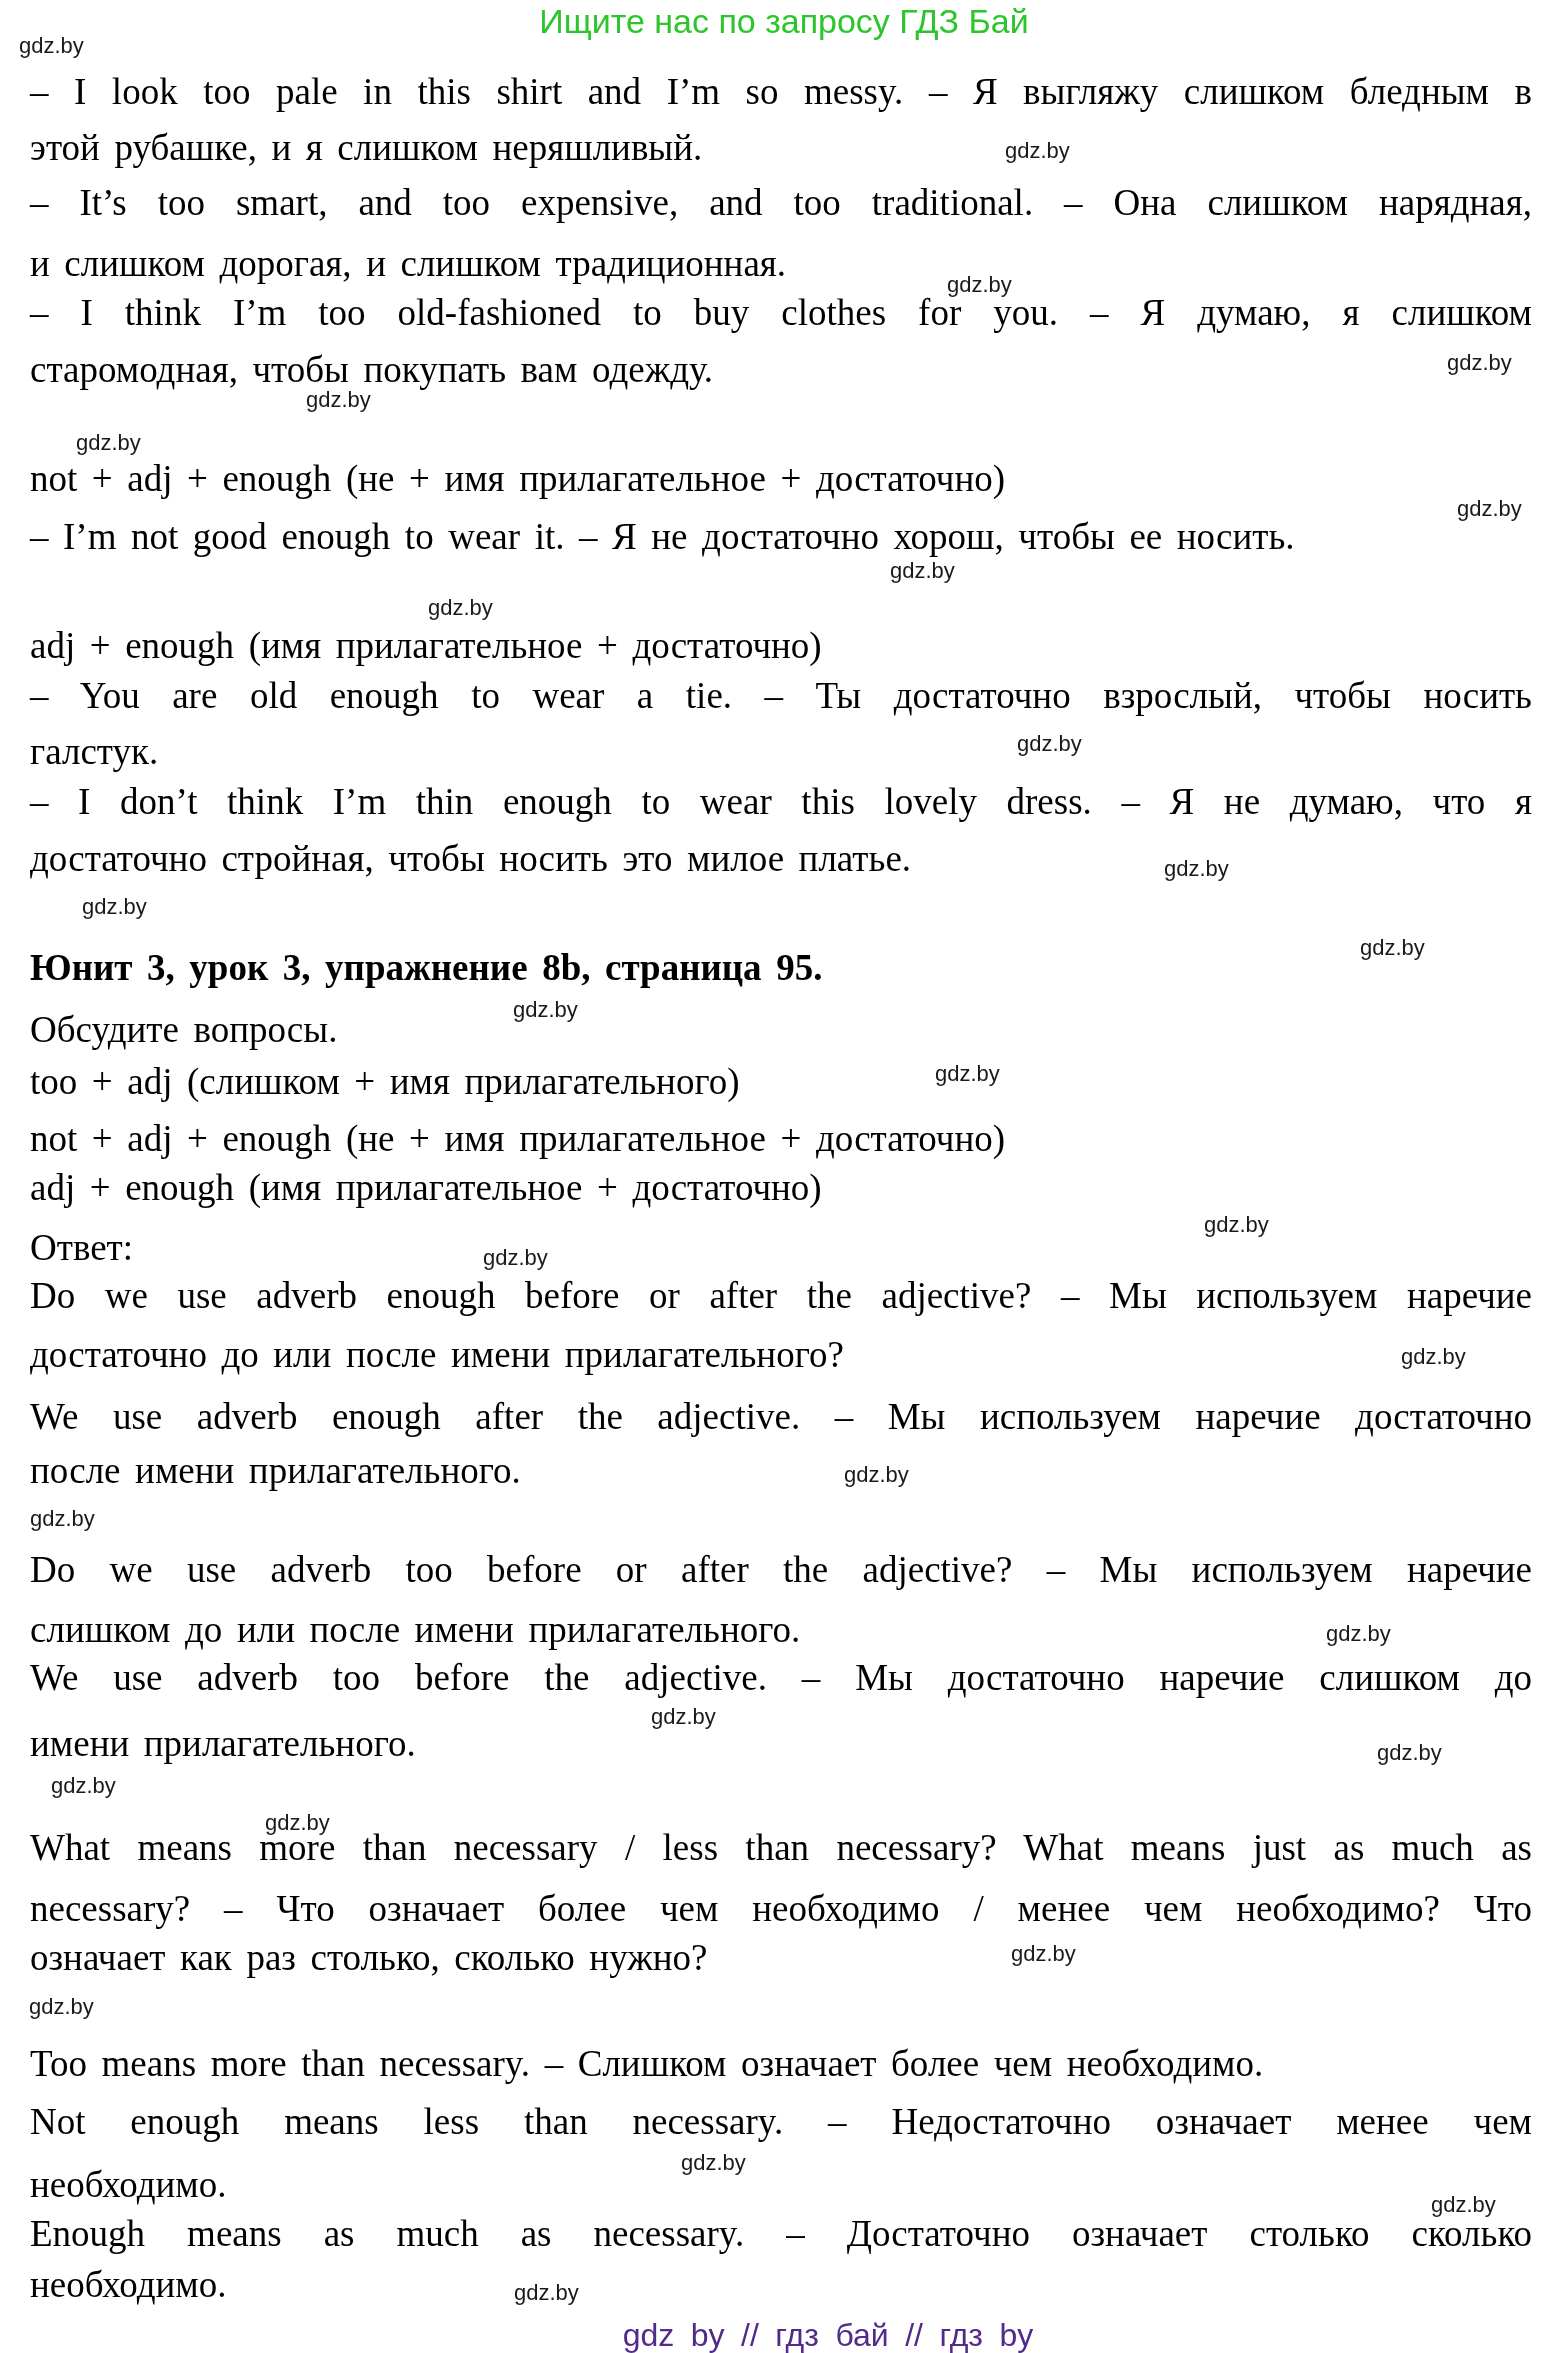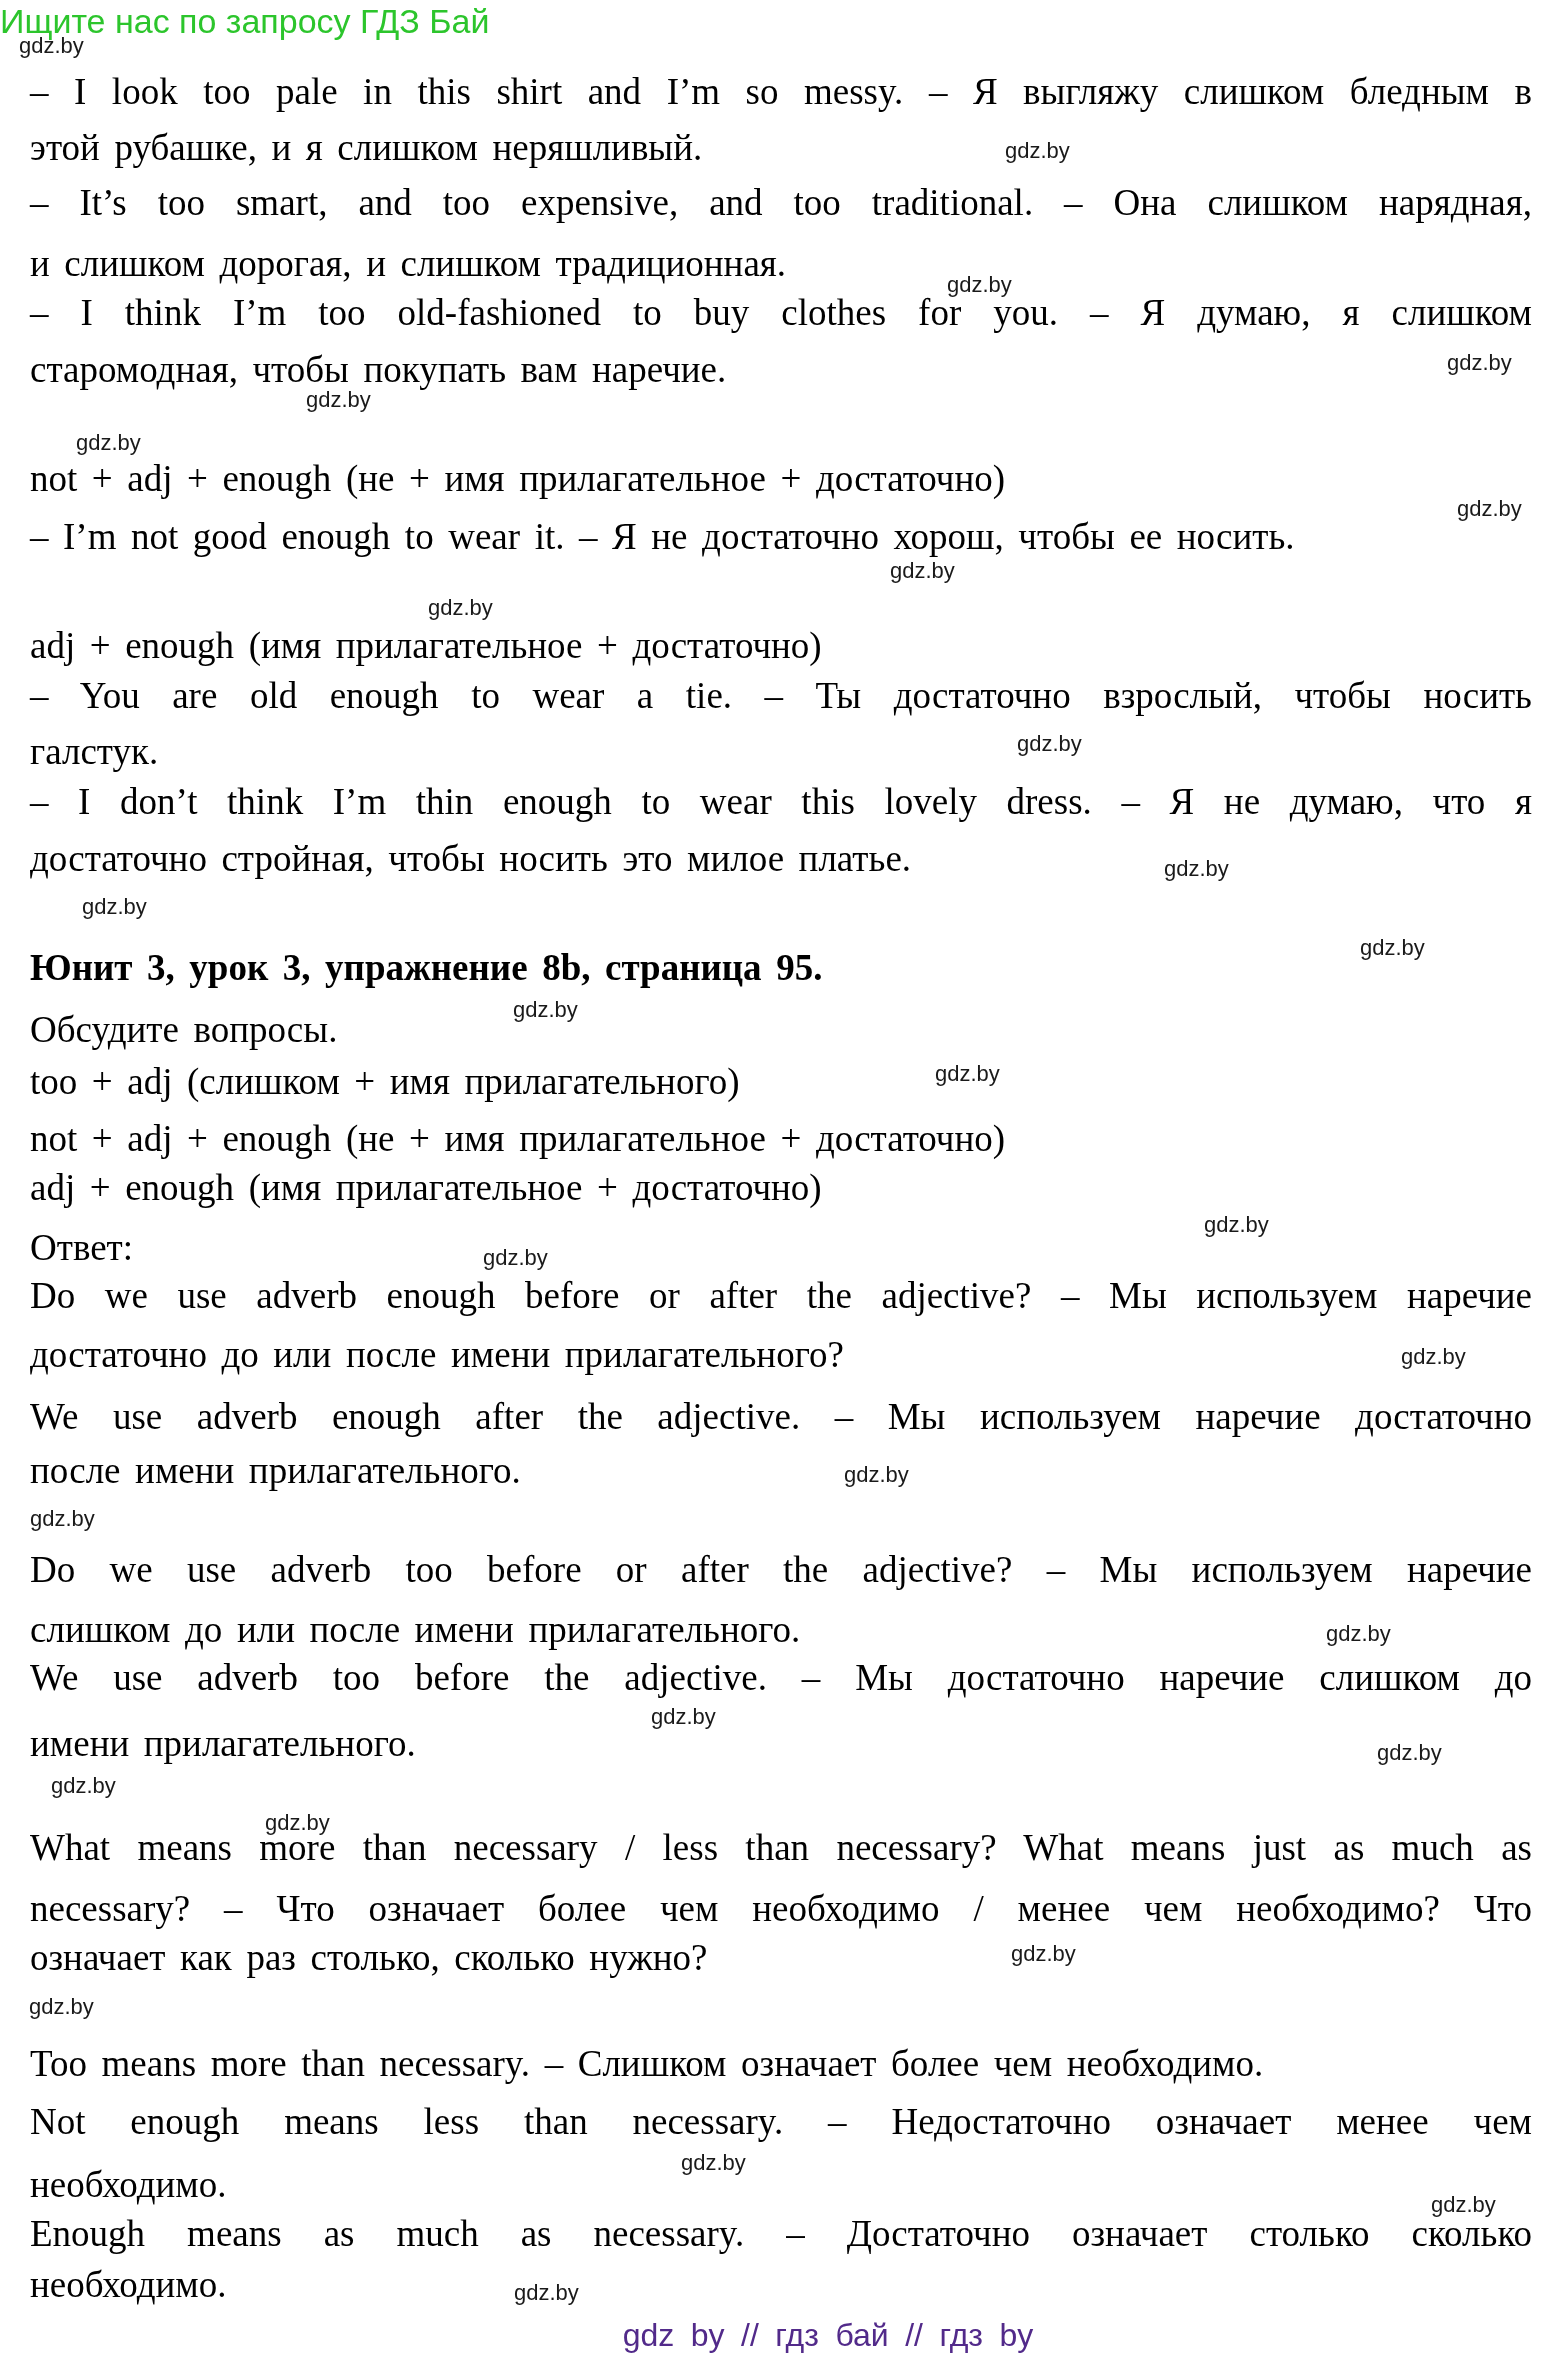--- a/index.html
+++ b/index.html
@@ -5,21 +5,21 @@
   html,body { margin:0; padding:0; }
   body {
     width:1568px; height:2354px;
     background:#ffffff;
     position:relative;
     overflow:hidden;
     font-family:"Liberation Serif","DejaVu Serif",serif;
   }
   .promo {
     position:absolute; top:2.3px; left:0; width:100%;
-    text-align:left;
+    text-align:center;
     font-family:"Liberation Sans",sans-serif;
     font-size:34px; color:#2cc52c;
   }
   .ln {
     position:absolute; left:30px; width:1502px;
     font-size:37px; line-height:47px; color:#000000;
     word-spacing:5.3px;
   }
   .just { text-align:justify; text-align-last:justify; word-spacing:normal; }
   .bold { font-weight:700; }
@@ -40,21 +40,21 @@
 </head>
 <body>
 
 <div class="promo">Ищите нас по запросу ГДЗ Бай</div>
 
 <div class="ln just" style="top:68px">– I look too pale in this shirt and I’m so messy. – Я выгляжу слишком бледным в</div>
 <div class="ln" style="top:124px">этой рубашке, и я слишком неряшливый.</div>
 <div class="ln just" style="top:179px">– It’s too smart, and too expensive, and too traditional. – Она слишком нарядная,</div>
 <div class="ln" style="top:240px">и слишком дорогая, и слишком традиционная.</div>
 <div class="ln just" style="top:289px">– I think I’m too old-fashioned to buy clothes for you. – Я думаю, я слишком</div>
-<div class="ln" style="top:346px">старомодная, чтобы покупать вам наречие.</div>
+<div class="ln" style="top:346px">старомодная, чтобы покупать вам одежду.</div>
 <div class="ln" style="top:455px">not + adj + enough (не + имя прилагательное + достаточно)</div>
 <div class="ln" style="top:513px">– I’m not good enough to wear it. – Я не достаточно хорош, чтобы ее носить.</div>
 <div class="ln" style="top:622px">adj + enough (имя прилагательное + достаточно)</div>
 <div class="ln just" style="top:672px">– You are old enough to wear a tie. – Ты достаточно взрослый, чтобы носить</div>
 <div class="ln" style="top:728px">галстук.</div>
 <div class="ln just" style="top:778px">– I don’t think I’m thin enough to wear this lovely dress. – Я не думаю, что я</div>
 <div class="ln" style="top:835px">достаточно стройная, чтобы носить это милое платье.</div>
 <div class="ln bold" style="top:944px">Юнит 3, урок 3, упражнение 8b, страница 95.</div>
 <div class="ln" style="top:1006px">Обсудите вопросы.</div>
 <div class="ln" style="top:1058px">too + adj (слишком + имя прилагательного)</div>

